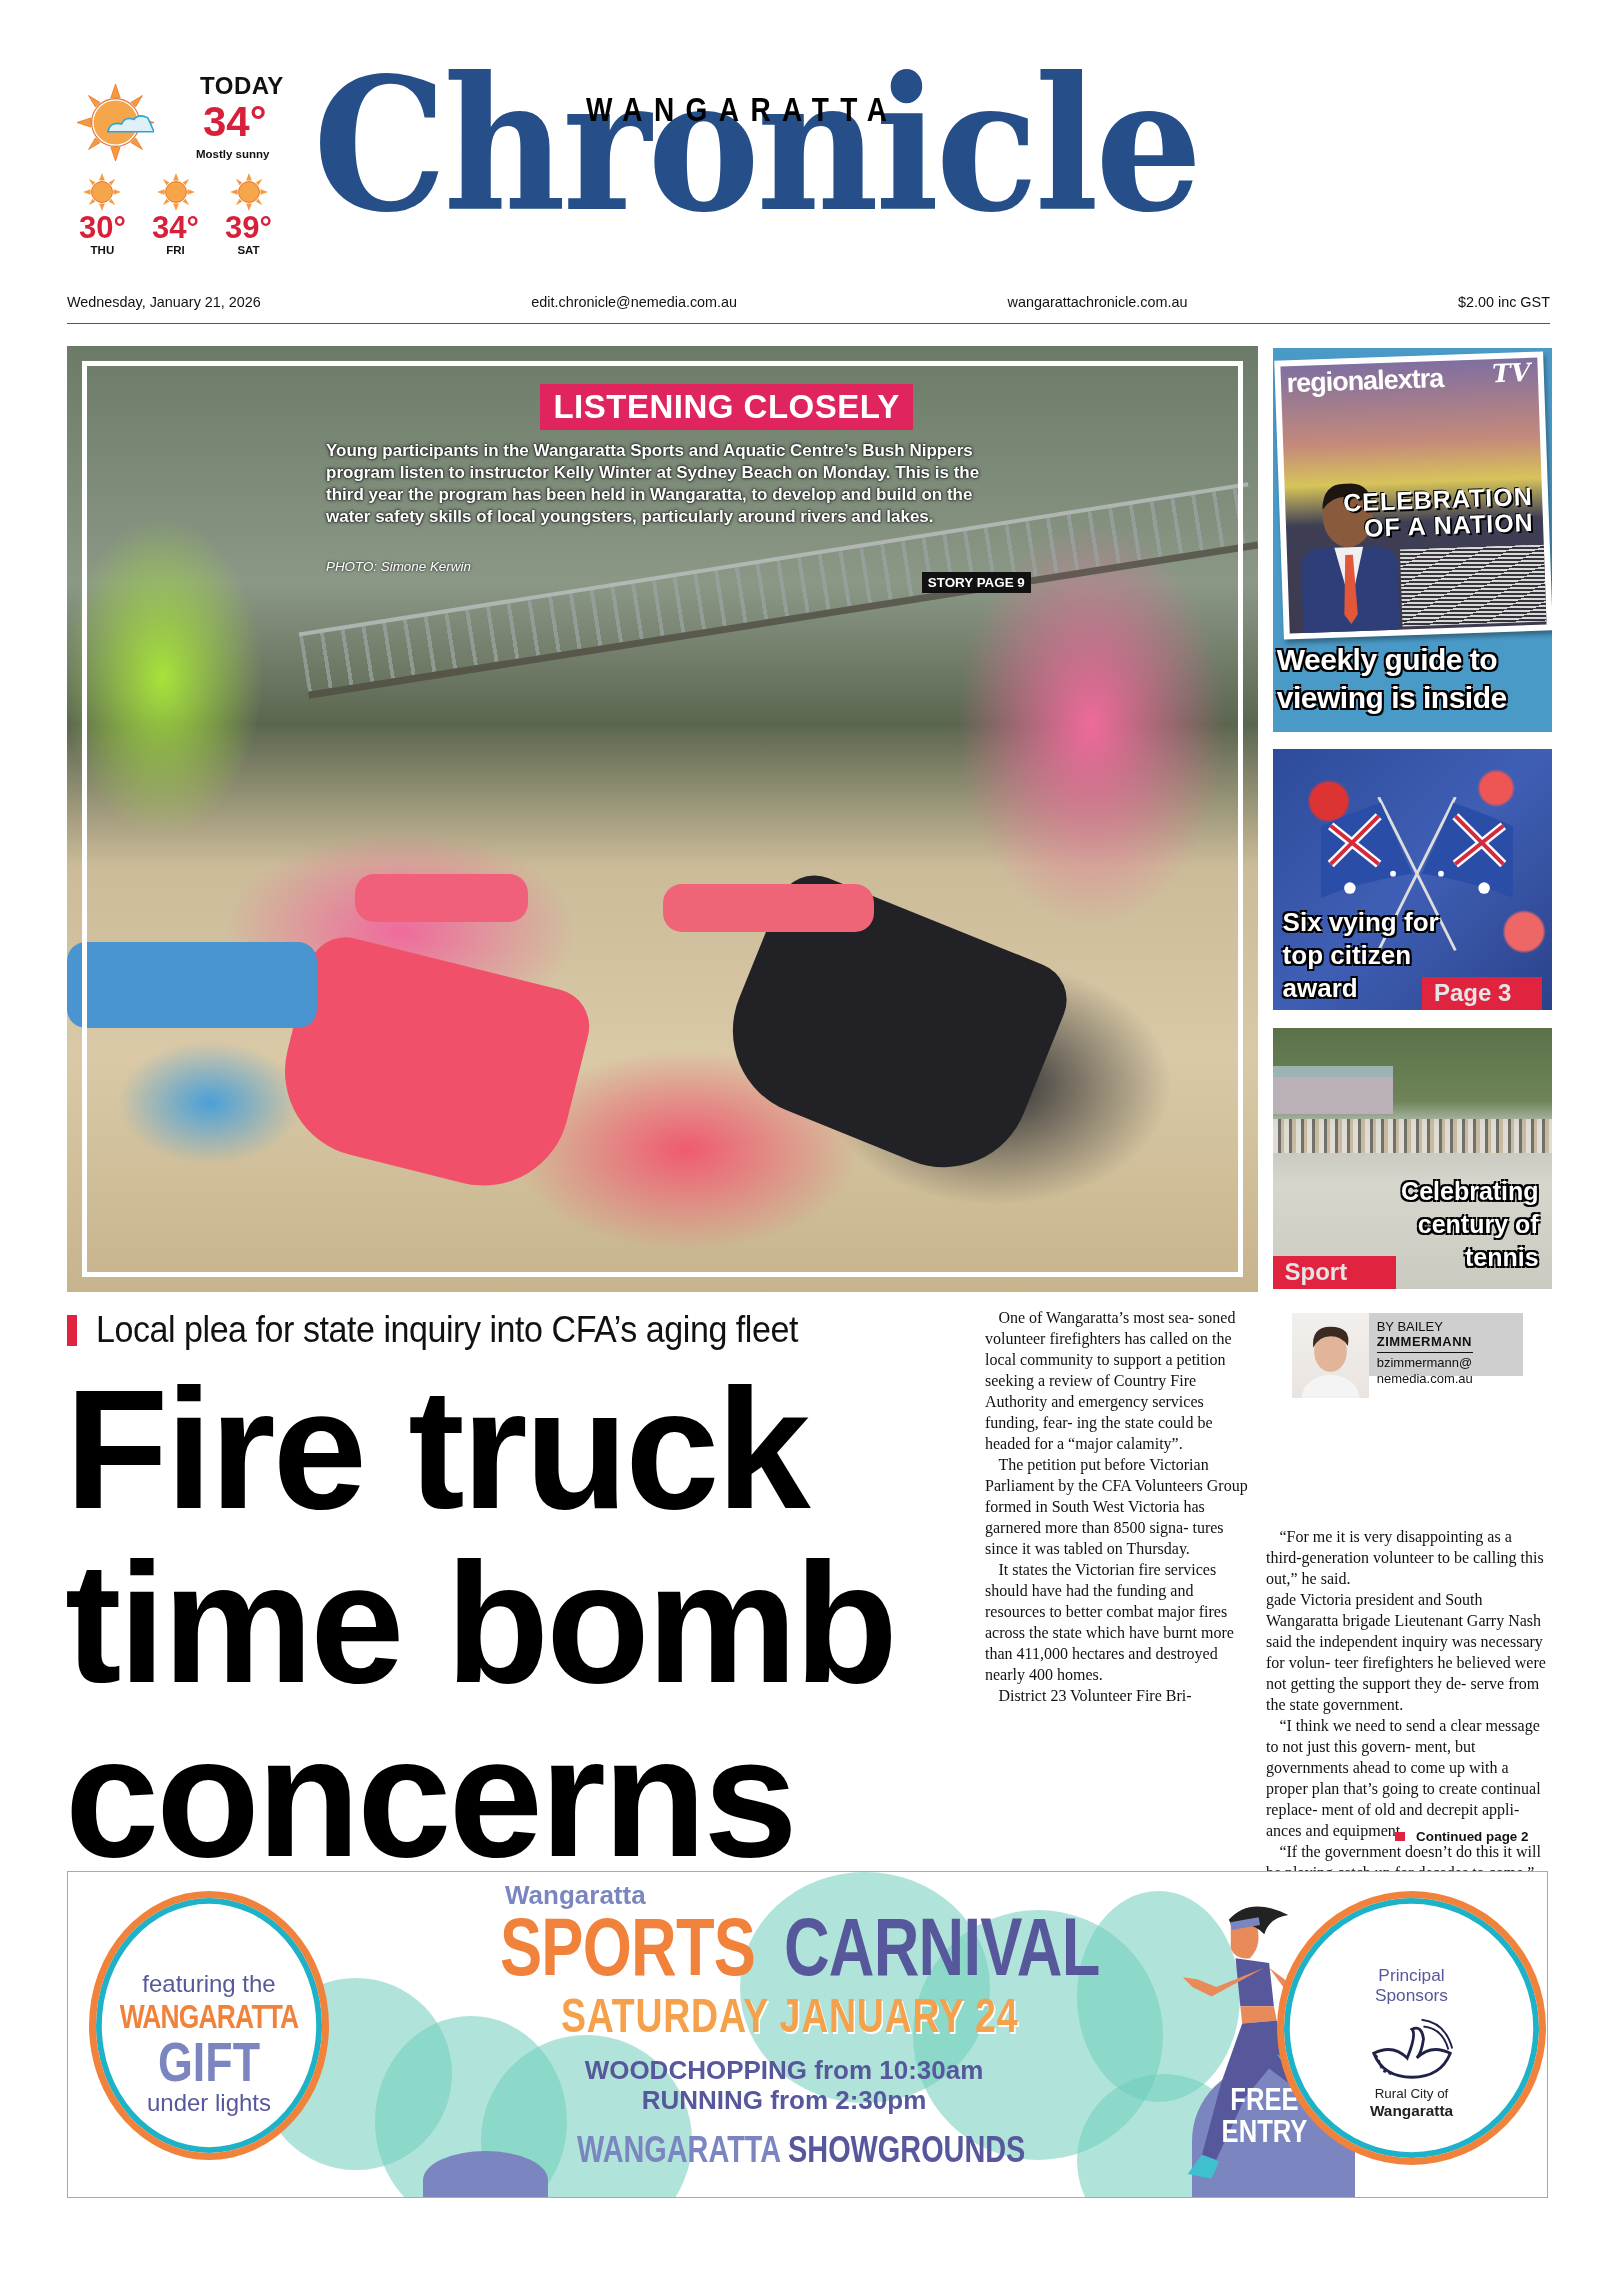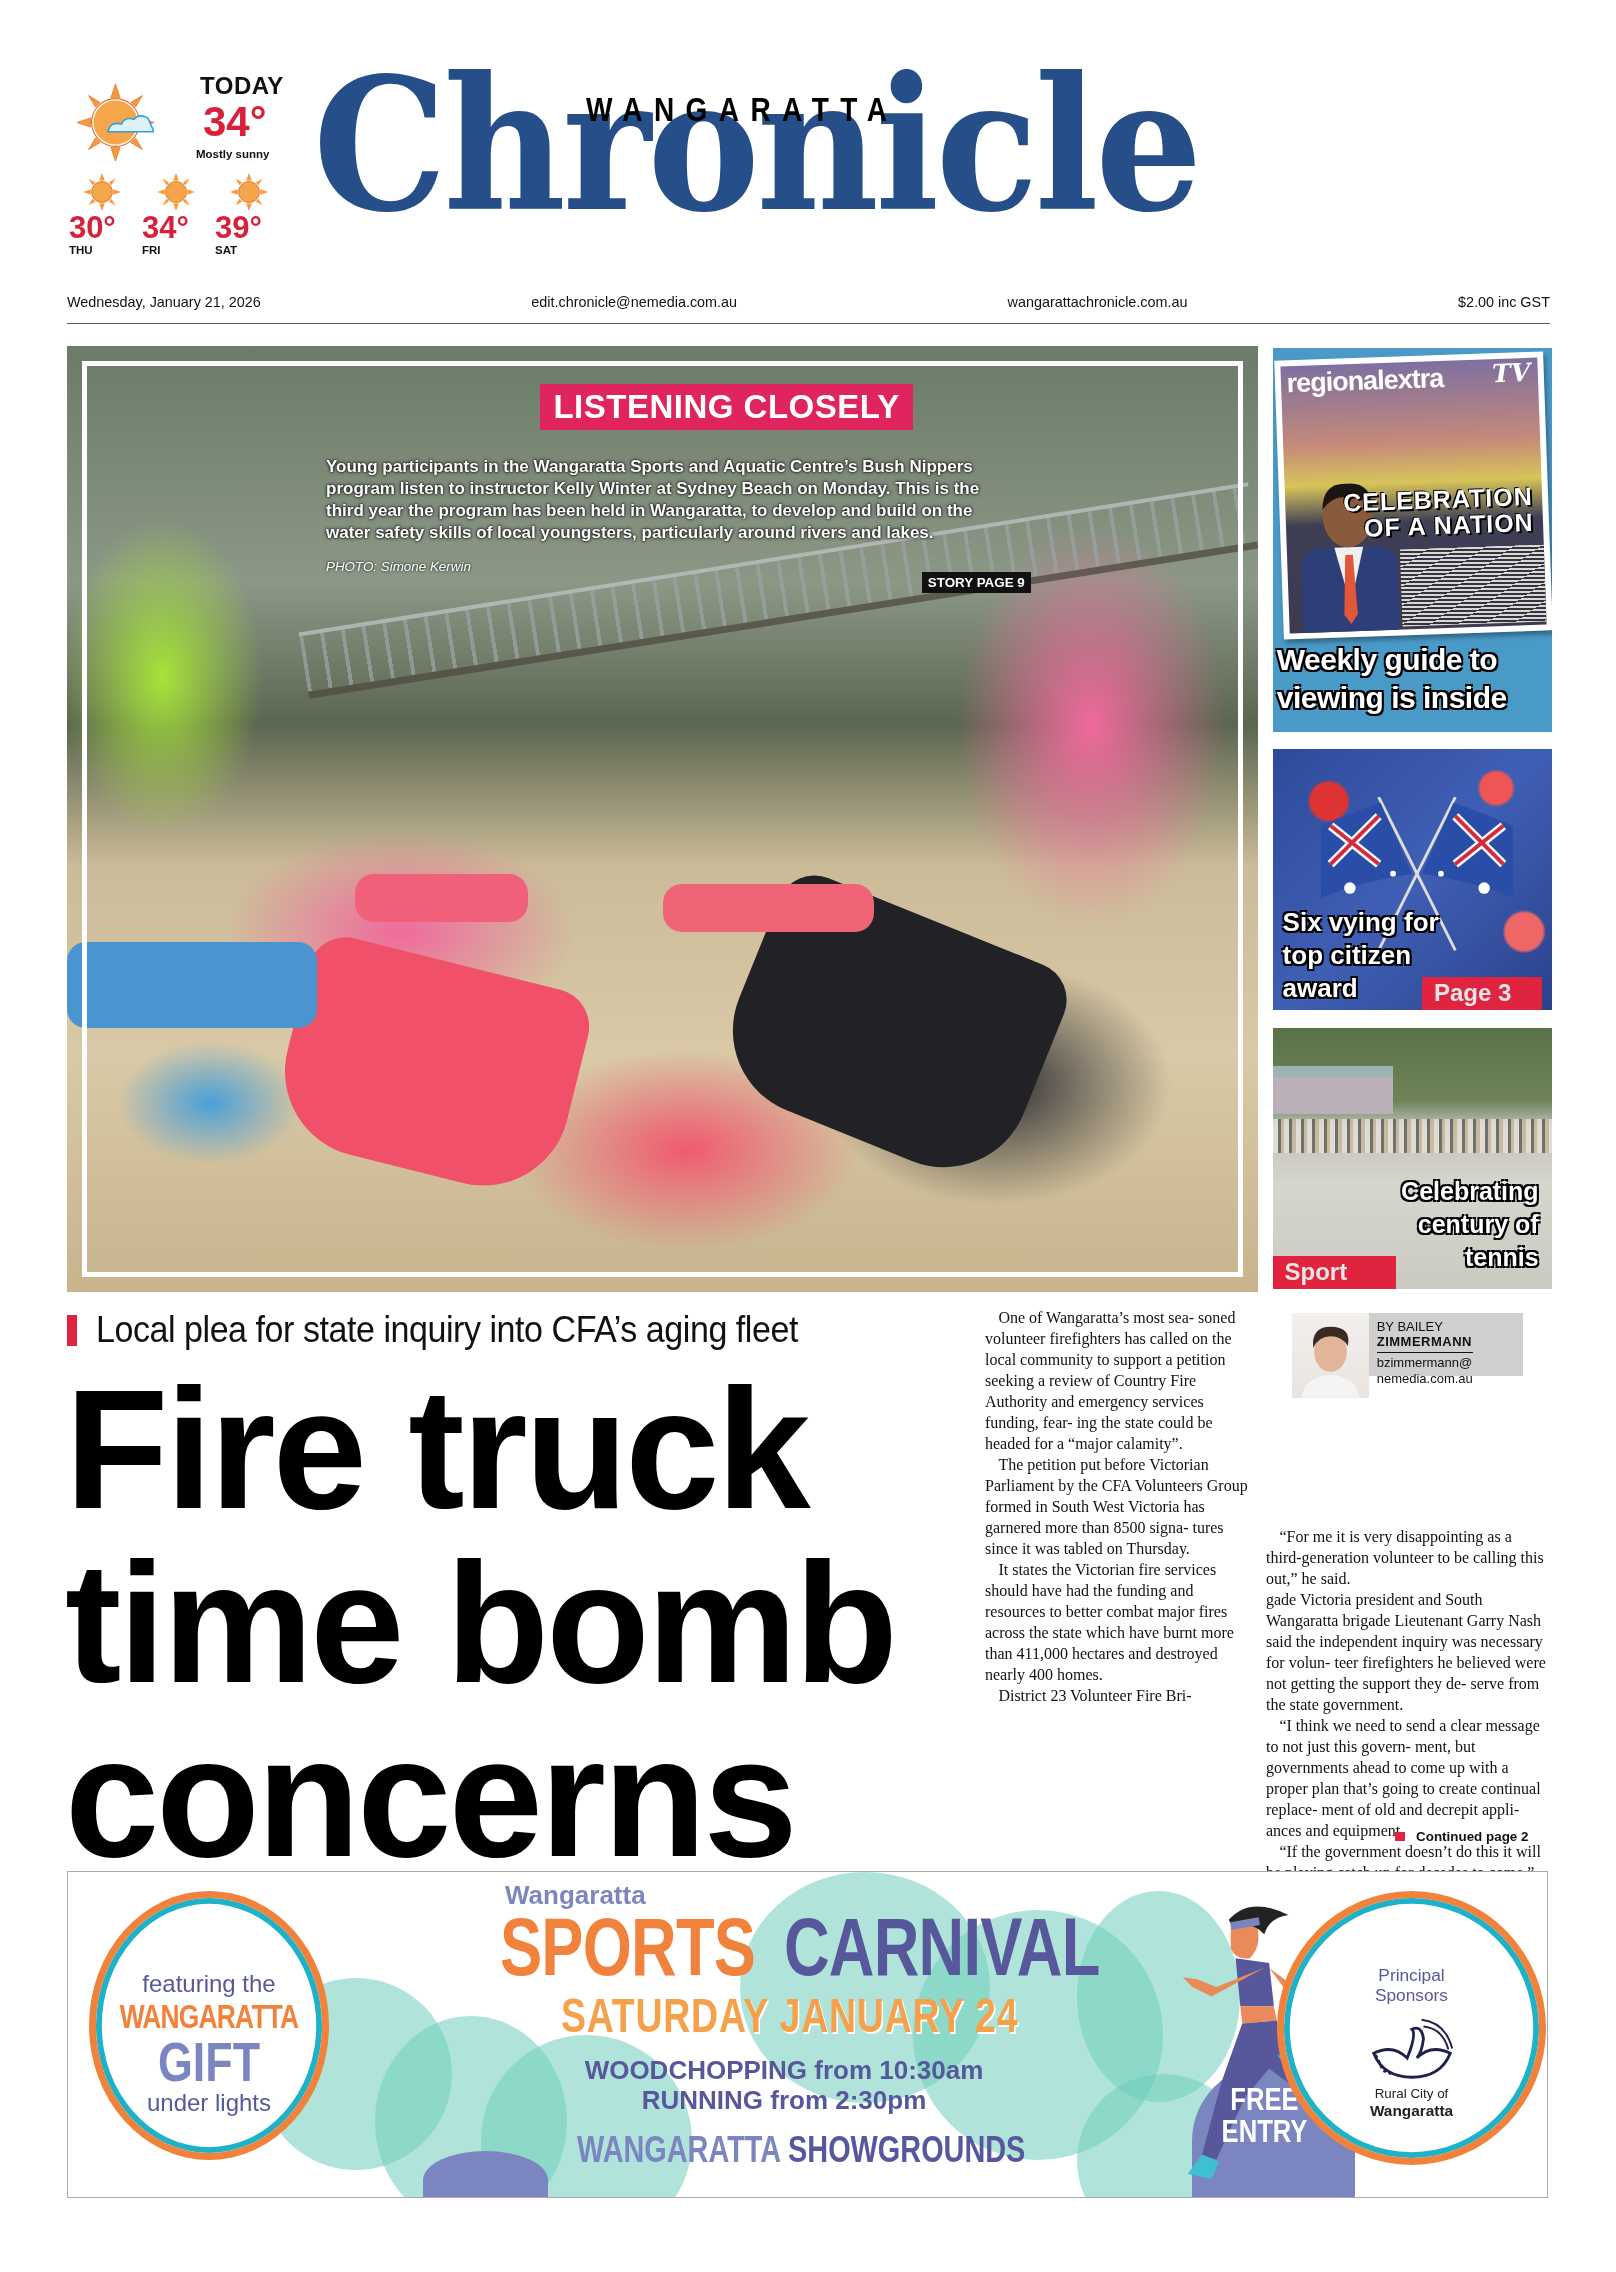--- a/index.html
+++ b/index.html
@@ -5,21 +5,21 @@
   * { box-sizing: border-box; margin: 0; padding: 0; }
   html, body { width: 1617px; height: 2272px; background: #ffffff; overflow: hidden; }
   body { position: relative; font-family: "Liberation Sans", sans-serif; color: #111; }
 
   
   .weather { position: absolute; left: 67px; top: 67px; width: 231px; height: 202px; }
   .weather .sun-big { position: absolute; left: 9.6px; top: 17.3px; width: 77px; height: 77px; }
   .weather .today-label { position: absolute; left: 133px; top: 4.8px; font-weight: 900; font-size: 24px; letter-spacing: 0.5px; color: #111; }
   .weather .today-temp { position: absolute; left: 136px; top: 31px; font-weight: 900; font-size: 42px; color: #d9203a; }
   .weather .today-cond { position: absolute; left: 129px; top: 81px; font-size: 11.5px; font-weight: 700; color: #111; }
-  .weather .day { position: absolute; top: 106px; width: 67px; }
+  .weather .day { position: absolute; top: 106px; width: 67px; text-align: center; }
   .weather .day .sun-small { width: 38px; height: 38px; display: block; margin: 0 auto; }
   .weather .day .d-temp { font-weight: 900; font-size: 31px; color: #d9203a; line-height: 33px; }
   .weather .day .d-name { font-weight: 900; font-size: 11.5px; color: #111; }
 
   .mast-small { position: absolute; left: 586px; top: 91px; font-family: "Liberation Sans", sans-serif; font-weight: 700; font-size: 33px; letter-spacing: 13.4px; color: #000; transform: scaleX(0.85); transform-origin: left; }
   .mast-title { position: absolute; left: 313px; top: 53px; font-family: "DejaVu Serif", serif; font-weight: 700; font-size: 183px; line-height: 183px; color: #264f89; letter-spacing: -3.8px; transform: scaleX(0.92); transform-origin: left; }
 
   .dateline { position: absolute; left: 67px; right: 67px; top: 286px; height: 38px; display: flex; justify-content: space-between; align-items: center; font-size: 14.4px; color: #111; border-bottom: 1.9px solid #555; padding-bottom: 5.8px; }
   .dateline .bold { font-weight: 400; }
 
@@ -31,21 +31,21 @@
       radial-gradient(ellipse 250px 173px at 78% 78%, #2b2b2f 0%, rgba(43,43,47,0) 70%),
       radial-gradient(ellipse 192px 288px at 86% 40%, #f06a9c 0%, rgba(240,106,156,0) 70%),
       radial-gradient(ellipse 134px 211px at 8% 35%, #a7e33a 0%, rgba(167,227,58,0) 75%),
       radial-gradient(ellipse 115px 77px at 12% 80%, #4aa0d8 0%, rgba(74,160,216,0) 80%),
       linear-gradient(180deg, #6c7a68 0%, #8b9886 25%, #5b6650 40%, #cbbb98 55%, #d9c9a6 75%, #c7b48d 100%);
   }
   .photo-frame { position: absolute; left: 15.4px; top: 15.4px; right: 15.4px; bottom: 15.4px; border: 5.8px solid #ffffff; }
   .photo-bridge { position: absolute; left: 231px; top: 211px; width: 961px; height: 67px; background: repeating-linear-gradient(90deg, #9aa3a3 0 3.8px, rgba(0,0,0,0) 3.8px 21px); border-top: 4.8px solid #bfc4c4; border-bottom: 7.7px solid #4e4a40; transform: rotate(-9deg); opacity: 0.75; }
   .board { position: absolute; border-radius: 38px 38px 86px 86px; }
   .caption-tag { position: absolute; left: 473px; top: 38px; background: #e0245e; color: #fff; font-weight: 700; font-size: 33px; padding: 3.8px 13.4px; letter-spacing: 0.5px; }
-  .caption-text { position: absolute; left: 259px; top: 94px; width: 692px; color: #fff; font-weight: 700; font-size: 17px; line-height: 22px; text-shadow: 0 0 3.8px rgba(0,0,0,0.9), 0 0 1.9px #000; margin-top: 16px; }
+  .caption-text { position: absolute; left: 259px; top: 94px; width: 692px; color: #fff; font-weight: 700; font-size: 17px; line-height: 22px; text-shadow: 0 0 3.8px rgba(0,0,0,0.9), 0 0 1.9px #000; }
   .caption-credit { position: absolute; left: 259px; top: 213px; color: #fff; font-style: italic; font-size: 13.4px; text-shadow: 0 0 2.9px #000; }
   .story-tag { position: absolute; left: 855px; top: 226px; background: #111; color: #fff; font-weight: 700; font-size: 13.4px; padding: 2.9px 5.8px; }
 
   
   .teaser { position: absolute; left: 1273px; width: 279px; overflow: hidden; }
   .tv-teaser { top: 348px; height: 384px; background: #4a9ac8; }
   .tv-cover { position: absolute; left: 5.8px; top: 7.7px; width: 269px; height: 279px; background: #fff; transform: rotate(-2deg); box-shadow: 1.9px 3.8px 5.8px rgba(0,0,0,0.35); }
   .tv-cover-inner { position: absolute; left: 5.8px; top: 5.8px; right: 5.8px; bottom: 5.8px; background: linear-gradient(180deg, #7f6fa0 0%, #c58a7a 30%, #d7c45a 45%, #3e3e55 60%, #3d3a50 100%); overflow: hidden; }
   .tv-brand { position: absolute; left: 5.8px; top: 1.9px; color: #fff; font-weight: 700; font-size: 27px; letter-spacing: -1px; }
   .tv-brand-tv { position: absolute; right: 7.7px; top: 0px; color: #fff; font-family: "DejaVu Serif", serif; font-style: italic; font-weight: 700; font-size: 25px; }

